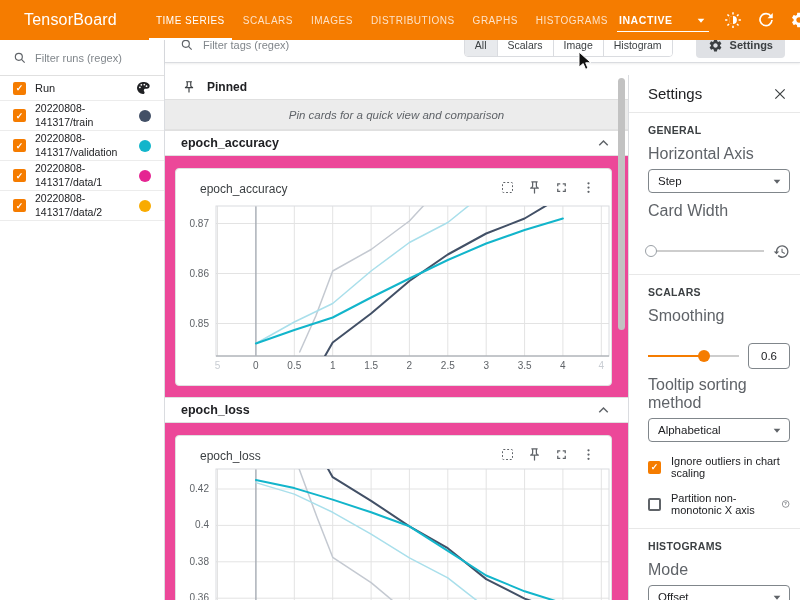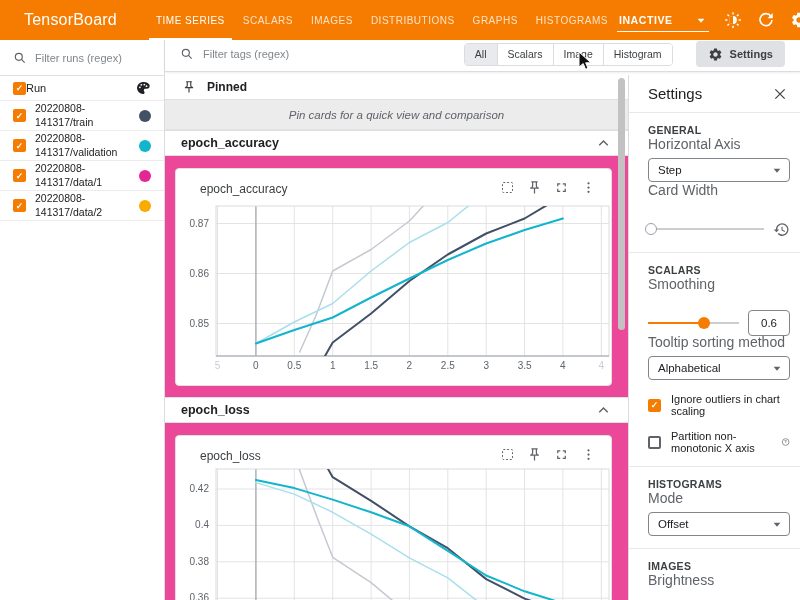--- a/index.html
+++ b/index.html
@@ -30,26 +30,26 @@
   .side-filter input{border:none;outline:none;font-size:11px;width:112px;color:#202124;background:transparent}
   input::placeholder{color:#80868b}
   .run-row{display:flex;align-items:center;padding:0 13px;border-bottom:1px solid #ececec}
   .run-head{height:25px}
   .run-item{height:30px}
   .cbx{width:13px;height:13px;border-radius:2px;flex-shrink:0;cursor:pointer}
   .cbx.checked{background:#f57c00;color:#fff;display:flex;align-items:center;justify-content:center;
     font-size:9px;font-weight:bold}
   .cbx.un{border:2px solid #5f6368;background:#fff}
   .run-label{font-size:10.5px;color:#202124;margin-left:9px;line-height:1.3;width:88px;overflow-wrap:break-word}
-  .run-title{font-size:11px;color:#202124;font-weight:400}
+  .run-title{font-size:11px;color:#202124;margin-left:9px;font-weight:400}
   .run-dot{width:12px;height:12px;border-radius:50%;margin-left:auto;flex-shrink:0}
   .palette{margin-left:auto;width:16px;height:16px;color:#202124;cursor:pointer}
 
   
-  .topbar{position:absolute;left:165px;top:37px;right:0;height:35px;background:#fff;
+  .topbar{position:absolute;left:165px;top:28px;right:0;height:35px;background:#fff;
     border-bottom:1px solid #dadce0;box-shadow:0 1px 2px rgba(0,0,0,.07);
     display:flex;align-items:center;z-index:25}
   .topbar .search{display:flex;align-items:center;gap:9px;margin-left:15px;color:#5f6368;flex:1}
   .topbar input{border:none;outline:none;font-size:11px;width:180px;color:#202124}
   .chip-group{display:flex;border:1px solid #dadce0;border-radius:4px;height:23px;overflow:hidden}
   .chip{display:flex;align-items:center;padding:0 10px;font-size:10.5px;color:#3c4043;
     background:#fff;border-left:1px solid #dadce0;cursor:pointer;white-space:nowrap}
   .chip:first-child{border-left:none}
   .chip.selected{background:#e8eaed}
   .settings-btn{margin:0 15px 0 23px;height:26px;display:flex;align-items:center;gap:7px;
@@ -81,21 +81,21 @@
     border-radius:4px;z-index:26;cursor:pointer}
 
   
   .settings{position:absolute;left:628px;top:75px;right:0;bottom:0;background:#fff;
     border-left:1px solid #dadce0;padding:0 10px 0 19px;z-index:24}
   .settings-title{display:flex;justify-content:space-between;align-items:center;padding:10px 2px 10px 0}
   .settings-title span{font-size:15px;color:#202124}
   .settings-title .ic{width:16px;height:16px;color:#3c4043;cursor:pointer}
   .divider{height:1px;background:#e8e8e8;margin:12px -10px 0 -19px}
   .s-heading{font-size:10.5px;font-weight:bold;color:#3c4043;letter-spacing:.3px;margin-top:11px}
-  .s-label{font-size:14px;color:#5f6368;}
+  .s-label{font-size:16px;color:#5f6368;margin-top:9px}
   .select{margin-top:6px;height:24px;border:1px solid #80868b;border-radius:4px;display:flex;
     align-items:center;justify-content:space-between;padding:0 4px 0 9px;font-size:11.5px;
     color:#202124;cursor:pointer}
   .select .ic{width:16px;height:16px;color:#5f6368}
   .slider-row{display:flex;align-items:center;gap:9px;margin-top:20px;height:22px}
   .slider{flex:1;position:relative;height:16px;cursor:pointer}
   .slider .track{position:absolute;top:7px;left:0;right:0;height:2px;background:#cdcdcd}
   .slider .fill{position:absolute;top:7px;left:0;width:var(--pct,0%);height:2px;background:#f57c00}
   .slider .thumb{position:absolute;top:2px;left:calc(var(--pct,0%) - 6px);width:12px;height:12px;
     border-radius:50%;background:#f57c00}

